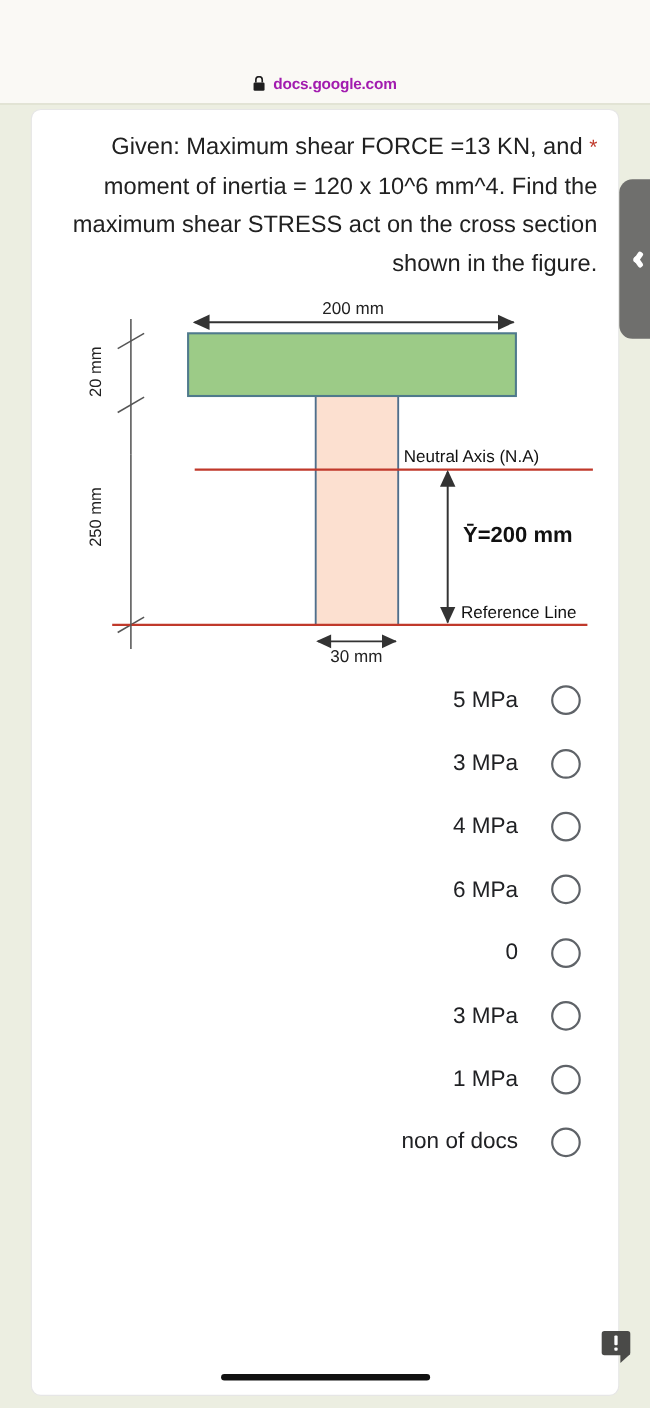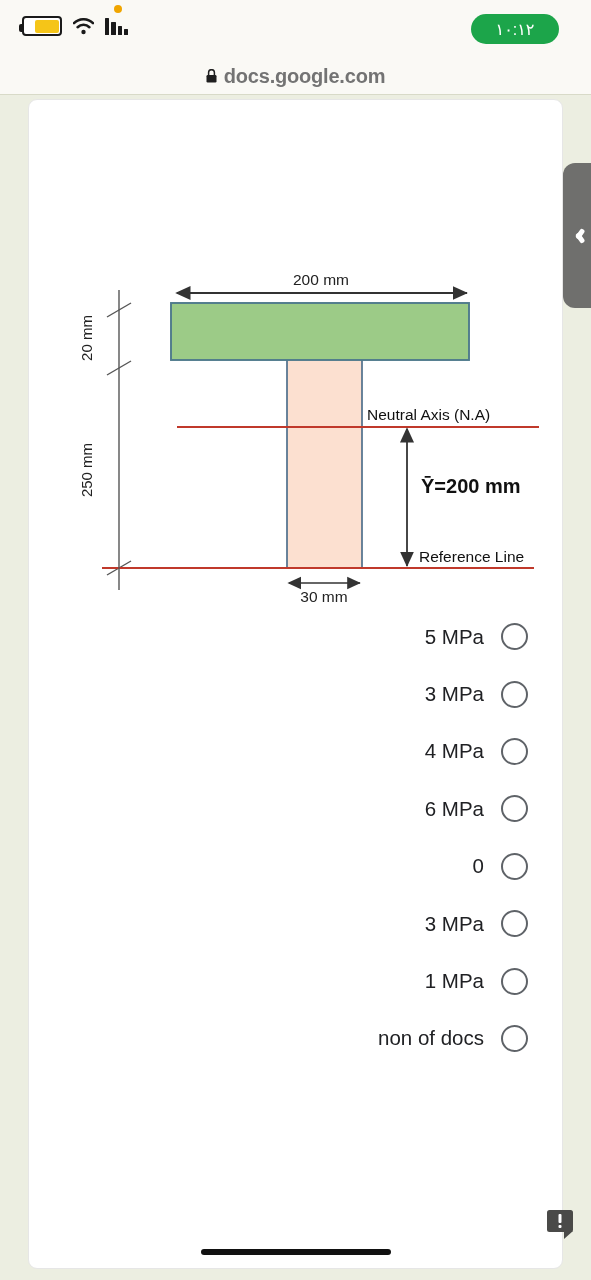--- a/index.html
+++ b/index.html
@@ -62,21 +62,21 @@
 
   
   .urlbar {
     position: absolute; top: 58px; left: 0;
     width: 591px; height: 36px;
     display: flex; align-items: center; justify-content: center;
     gap: 7px;
     background: #faf9f5;
   }
   .lock-icon { width: 11px; height: 14px; position: relative; display:block; }
-  .url-text { font-size: 20px; font-weight: bold; color: #737373; letter-spacing: -0.2px; }
+  .url-text { font-size: 14px; font-weight: bold; color: #a21caf; letter-spacing: -0.2px; }
 
   
   .page {
     position: absolute; top: 94px; left: 0;
     width: 591px; height: 1186px;
     background: #eceee1;
     border-top: 1px solid #d8dac8;
   }
   .card {
     position: absolute; left: 28px; top: 4px;
@@ -107,21 +107,21 @@
 
   
   .options {
     position: absolute; left: 0; top: 508px;
     width: 535px;
   }
   .option {
     position: relative;
     height: 57.4px;
     display: flex; align-items: center; justify-content: flex-end;
-    gap: 17px;
+    gap: 30px;
     padding-right: 36px;
   }
   .option-label {
     font-size: 20.5px; color: #202124; text-align: right;
   }
   .radio {
     width: 27px; height: 27px; min-width: 27px;
     border: 2.3px solid #5f6368;
     border-radius: 50%; background: #fff;
   }
@@ -173,57 +173,39 @@
     transform: translateX(-50%);
     width: 190px; height: 6px;
     background: #111; border-radius: 4px;
   }
 </style>
 </head>
 <body>
 
 <div class="screen">
 
-  <div class="statusbar">
-    <div class="sb-left">
-      <div class="battery">
-        <div class="battery-fill"></div>
-      </div>
-      <div class="wifi">
-        <svg width="21" height="17" viewBox="0 0 21 17">
-          <path d="M1 5.2 A13.5 13.5 0 0 1 20 5.2" stroke="#1a1a1a" stroke-width="2.6" fill="none" stroke-linecap="round"></path>
-          <path d="M4.6 9.2 A8.5 8.5 0 0 1 16.4 9.2" stroke="#1a1a1a" stroke-width="2.6" fill="none" stroke-linecap="round"></path>
-          <circle cx="10.5" cy="14" r="2.2" fill="#1a1a1a"></circle>
-        </svg>
-      </div>
-      <div class="signal">
-        <i></i>
-          <i></i>
-          <i></i>
-          <i></i>
-      </div>
-    </div>
-    <div class="dot-notif"></div>
-    <div class="clock-pill">١٠:١٢</div>
-  </div>
 
   <div class="urlbar">
     <span class="lock-icon">
       <svg width="11" height="14" viewBox="0 0 11 14">
         <rect x="0.5" y="6" width="10" height="7.5" rx="1.2" fill="#1f1f1f"></rect>
         <path d="M2.6 6 V3.6 a2.9 2.9 0 0 1 5.8 0 V6" stroke="#1f1f1f" stroke-width="1.5" fill="none"></path>
       </svg>
     </span>
     <span class="url-text">docs.google.com</span>
   </div>
 
   <div class="page">
 
     <div class="card">
 
+      <div class="question">
+        <span class="asterisk">*</span>
+        <span class="qtext">Given: Maximum shear FORCE =13 KN, and moment of inertia = 120 x 10^6 mm^4. Find the maximum shear STRESS act on the cross section shown in the figure.</span>
+      </div>
 
       <div class="figure">
         <svg width="535" height="340" viewBox="0 0 535 340">
           <defs>
             <marker id="arrEnd" markerWidth="9" markerHeight="9" refX="8" refY="4.5" orient="auto">
               <path d="M0,0.6 L8.5,4.5 L0,8.4 z" fill="#333"></path>
             </marker>
             <marker id="arrStart" markerWidth="9" markerHeight="9" refX="1" refY="4.5" orient="auto">
               <path d="M8.5,0.6 L0,4.5 L8.5,8.4 z" fill="#333"></path>
             </marker>

